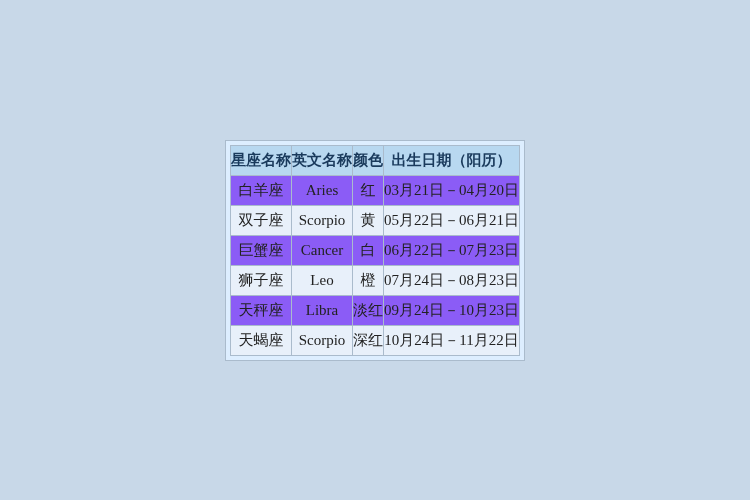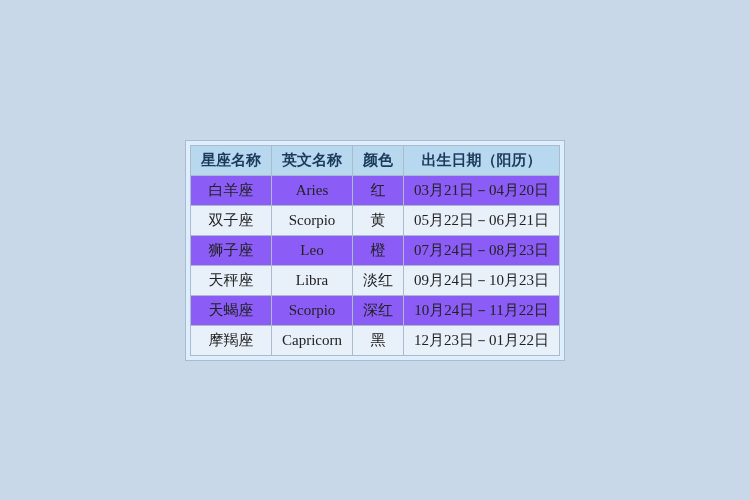--- a/index.html
+++ b/index.html
@@ -21,21 +21,21 @@
       padding: 4px;
     }
 
     table {
       border-collapse: collapse;
       background-color: #f5f8ff;
     }
 
     th, td {
       border: 1px solid #aabbcc;
-      padding: 5px 10px;
+      padding: 5px 0;
       text-align: center;
       white-space: nowrap;
       color: #222;
     }
 
     thead tr th {
       background-color: #b8d8f0;
       font-weight: bold;
       color: #1a3a5c;
     }
@@ -68,38 +68,38 @@
           <td>红</td>
           <td>03月21日－04月20日</td>
         </tr>
         <tr>
           <td>双子座</td>
           <td>Scorpio</td>
           <td>黄</td>
           <td>05月22日－06月21日</td>
         </tr>
         <tr>
+          <td>巨蟹座</td>
+          <td>Cancer</td>
+          <td>白</td>
+          <td>06月22日－07月23日</td>
+        </tr>
+        <tr>
           <td>狮子座</td>
           <td>Leo</td>
           <td>橙</td>
           <td>07月24日－08月23日</td>
         </tr>
         <tr>
           <td>天秤座</td>
           <td>Libra</td>
           <td>淡红</td>
           <td>09月24日－10月23日</td>
         </tr>
         <tr>
           <td>天蝎座</td>
           <td>Scorpio</td>
           <td>深红</td>
           <td>10月24日－11月22日</td>
         </tr>
-        <tr>
-          <td>摩羯座</td>
-          <td>Capricorn</td>
-          <td>黑</td>
-          <td>12月23日－01月22日</td>
-        </tr>
       </tbody>
   </table>
 </div>
 
 </body></html>

